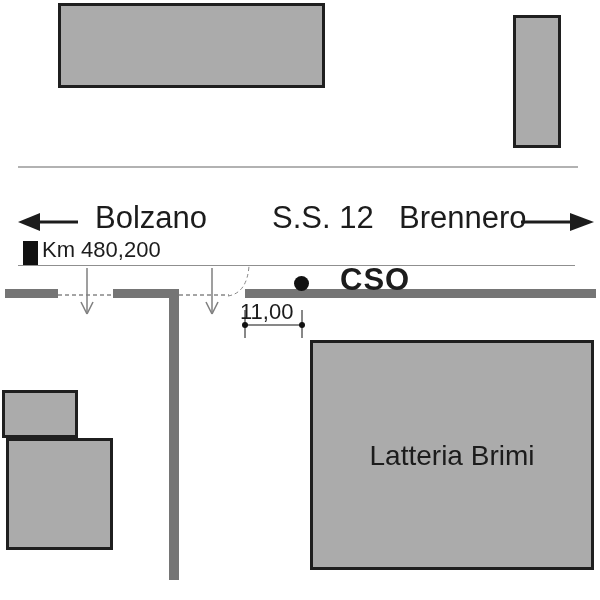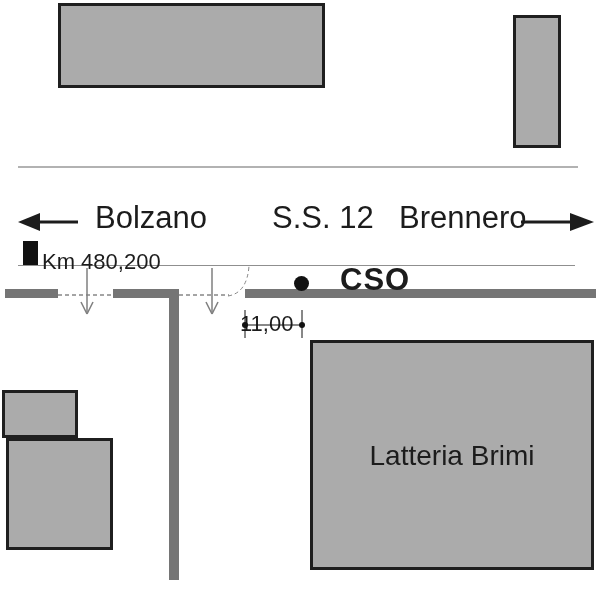--- a/index.html
+++ b/index.html
@@ -5,21 +5,21 @@
   html,body{margin:0;padding:0;background:#ffffff;}
   #canvas{
     position:relative;width:600px;height:600px;background:#ffffff;overflow:hidden;
     font-family:"Liberation Sans",sans-serif;
   }
   .bld{position:absolute;background:#ababab;border:3px solid #1f1f1f;box-sizing:border-box;}
   .road{position:absolute;background:#757575;}
   .hline{position:absolute;}
   .lbl{position:absolute;color:#1c1c1c;line-height:1;white-space:nowrap;text-align:center;}
   .lbl-dir{font-size:31px;}
-  .lbl-small{font-size:22px;margin-top:12px;}
+  .lbl-small{font-size:22px;}
   .lbl-cso{font-size:31px;font-weight:bold;letter-spacing:1px;}
   .lbl-bld{font-size:28px;color:#1c1c1c;}
   .marker-km{position:absolute;left:23px;top:241px;width:15px;height:24px;background:#111;}
   .dot-cso{position:absolute;left:294px;top:276px;width:15px;height:15px;border-radius:50%;background:#111;}
   .latteria-inner{position:absolute;left:310px;top:340px;width:284px;height:232px;
     display:flex;align-items:center;justify-content:center;}
   svg.overlay{position:absolute;left:0;top:0;}
 </style>
 </head>
 <body>

